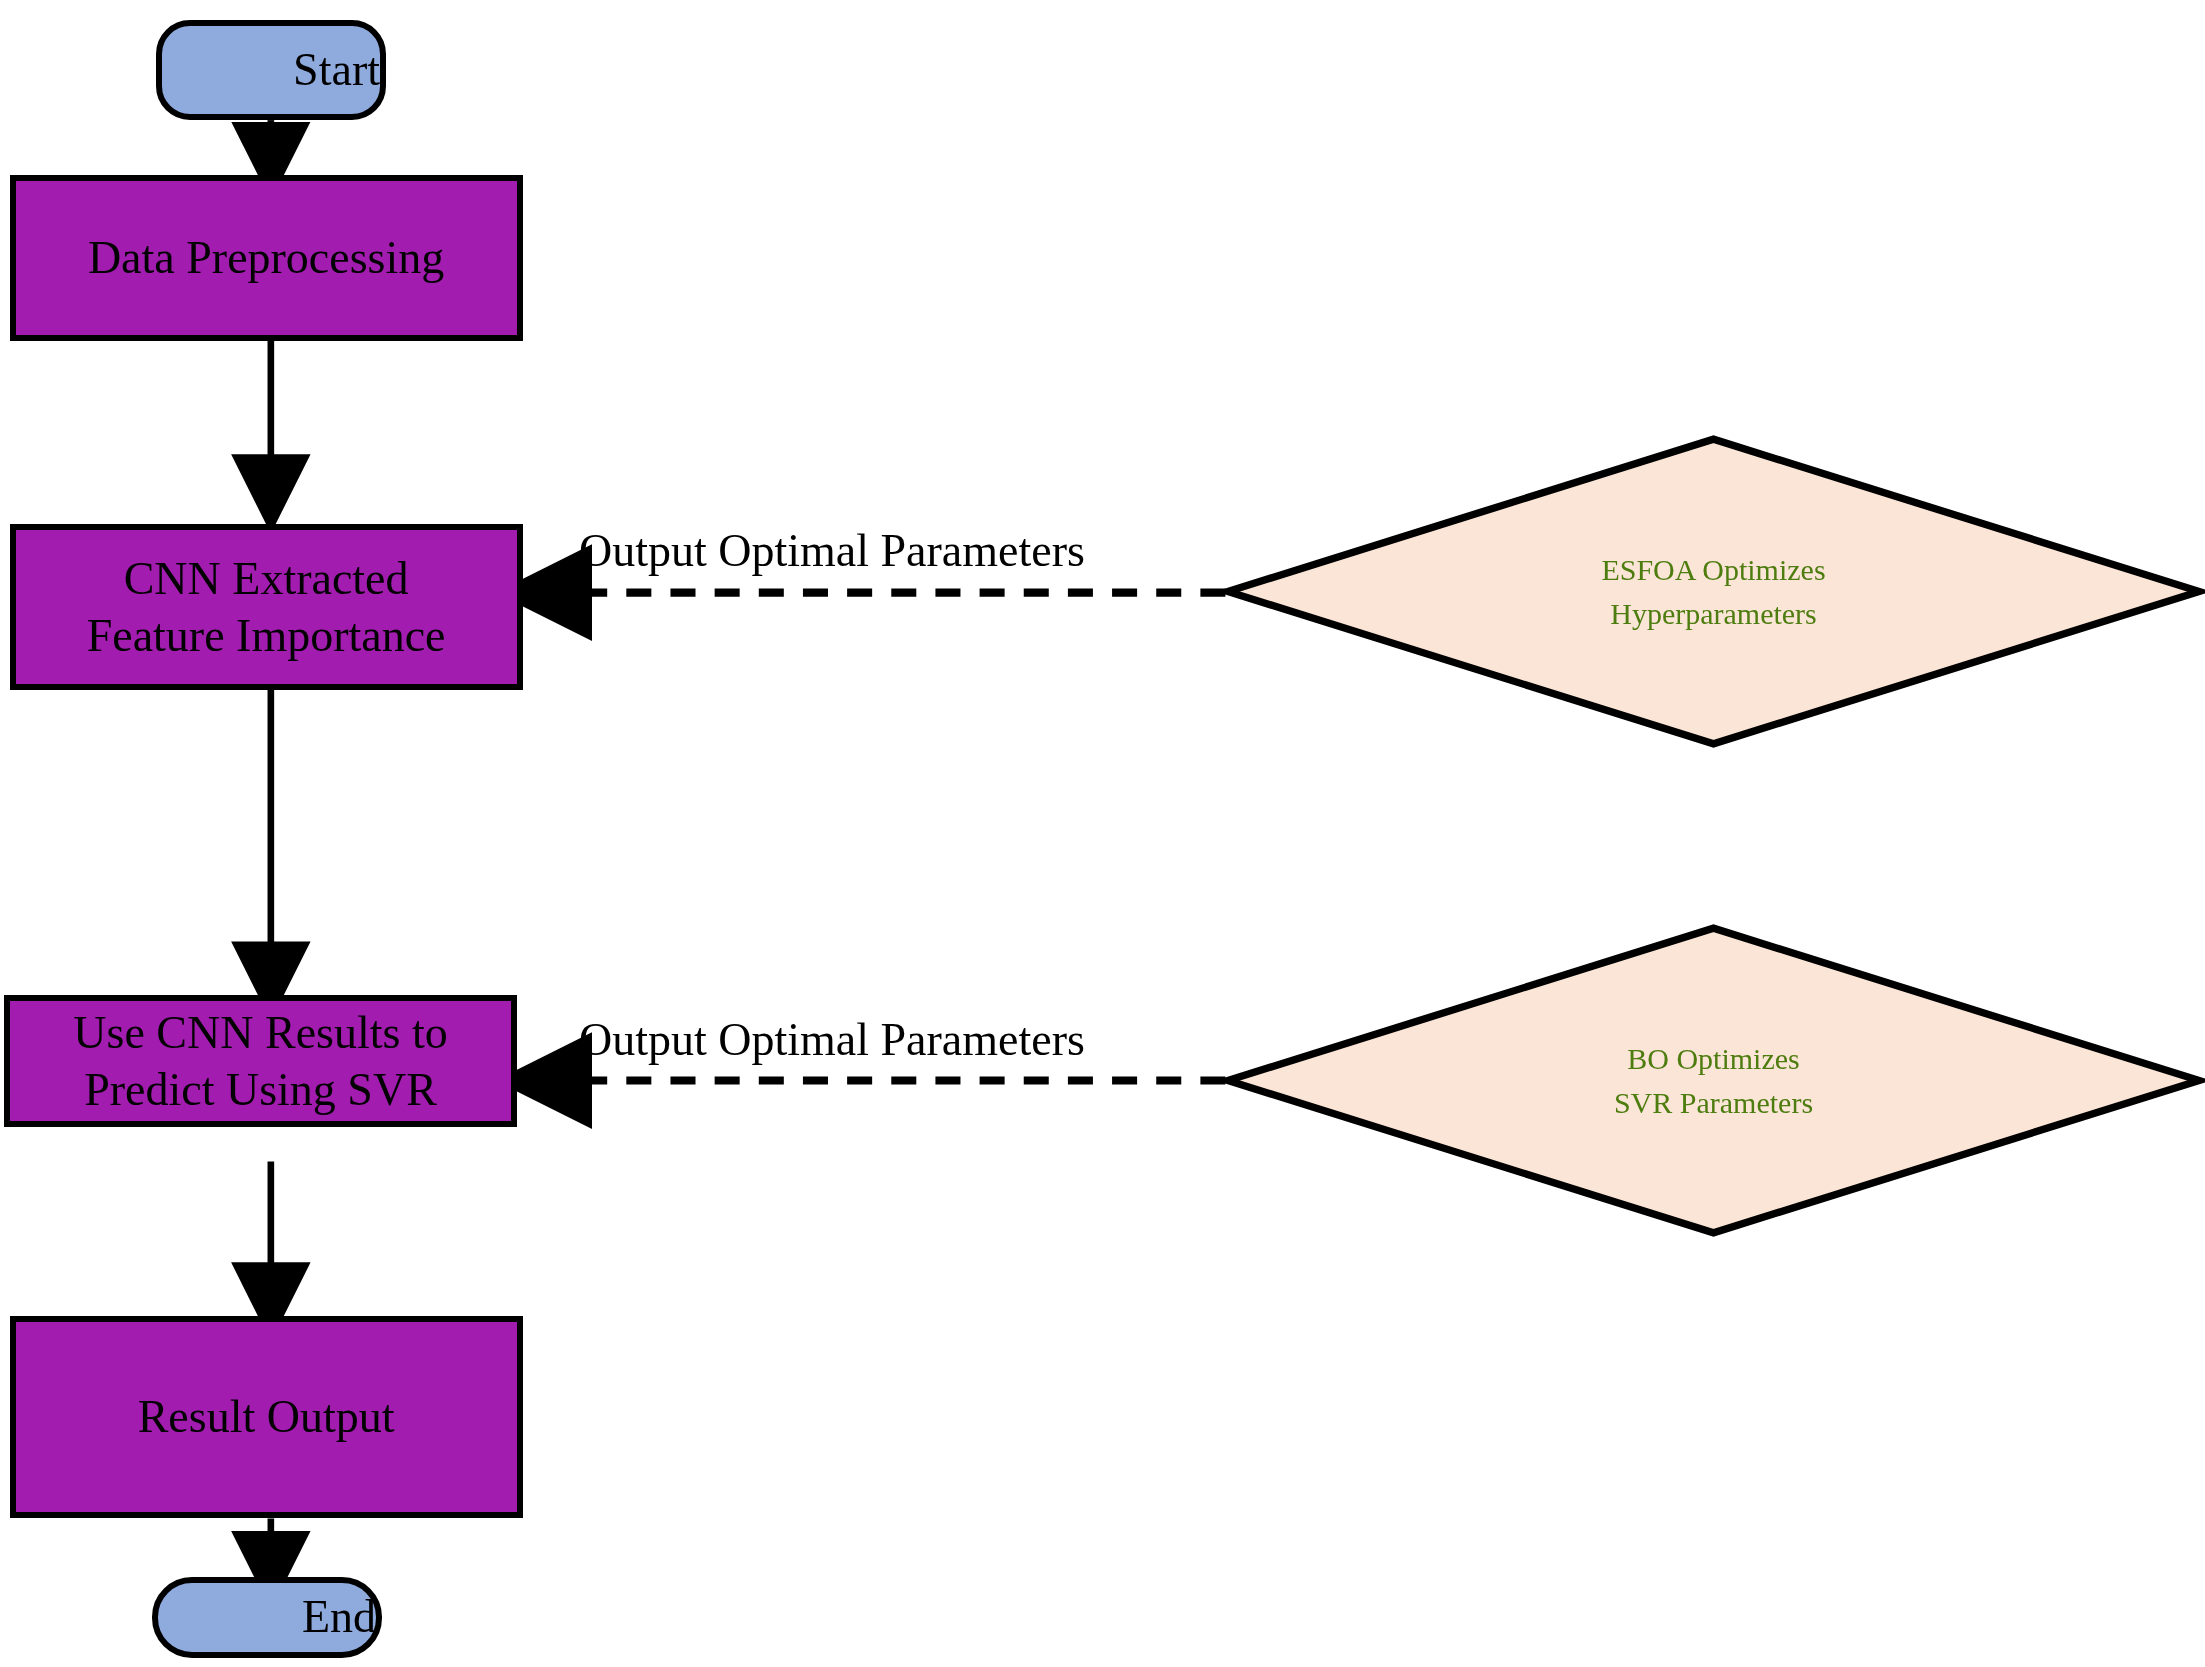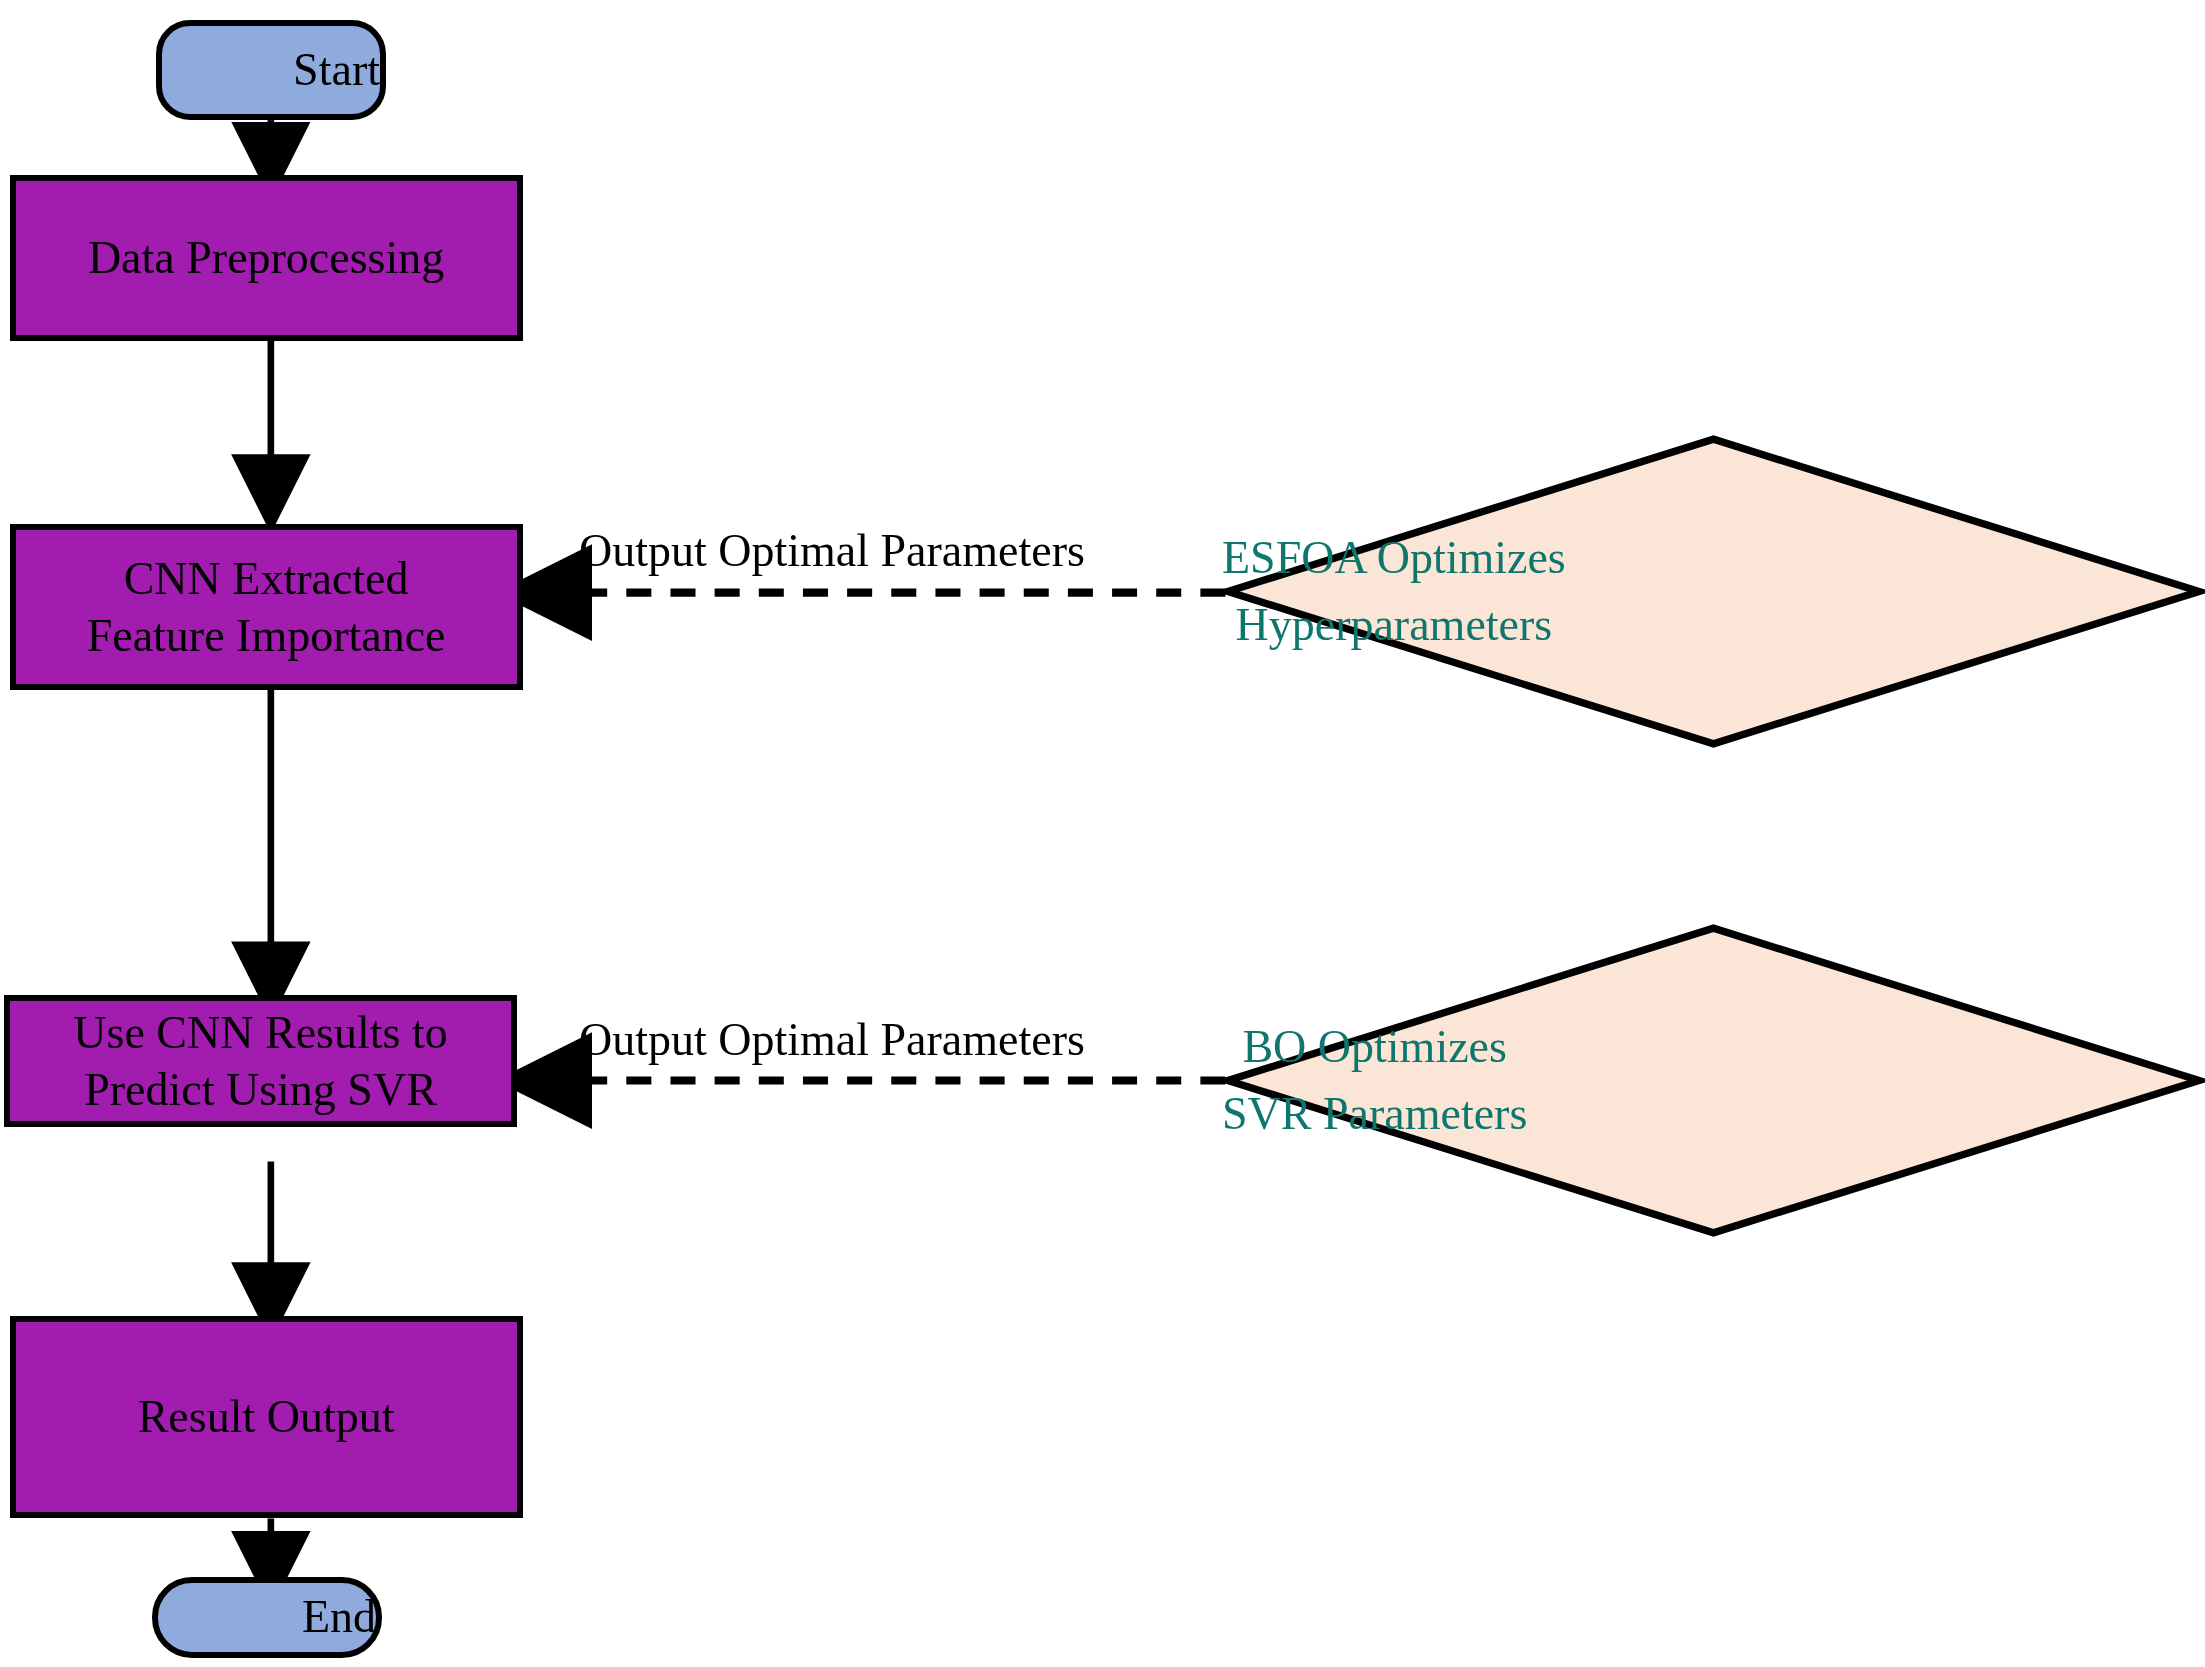--- a/index.html
+++ b/index.html
@@ -64,24 +64,25 @@
     display: block;
   }
   .decision .dlabel {
     position: absolute;
     left: 0;
     top: 0;
     width: 100%;
     height: 100%;
     display: flex;
     align-items: center;
+    justify-content: center;
     text-align: center;
-    font-size: 46px;
+    font-size: 30px;
     line-height: 1.45;
-    color: #0f766e;
+    color: #4d7c0f;
     pointer-events: none;
   }
 
   
   .conn {
     position: absolute;
     left: 0;
     top: 0;
     width: 2205px;
     height: 1668px;

